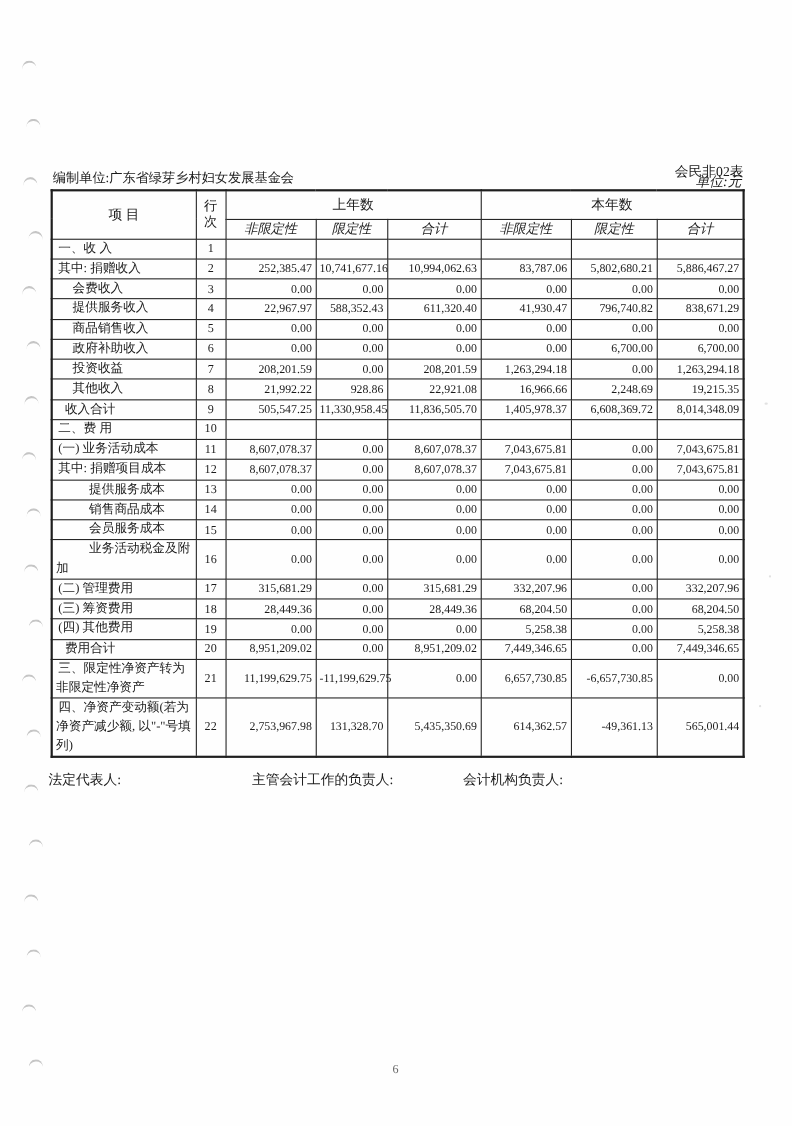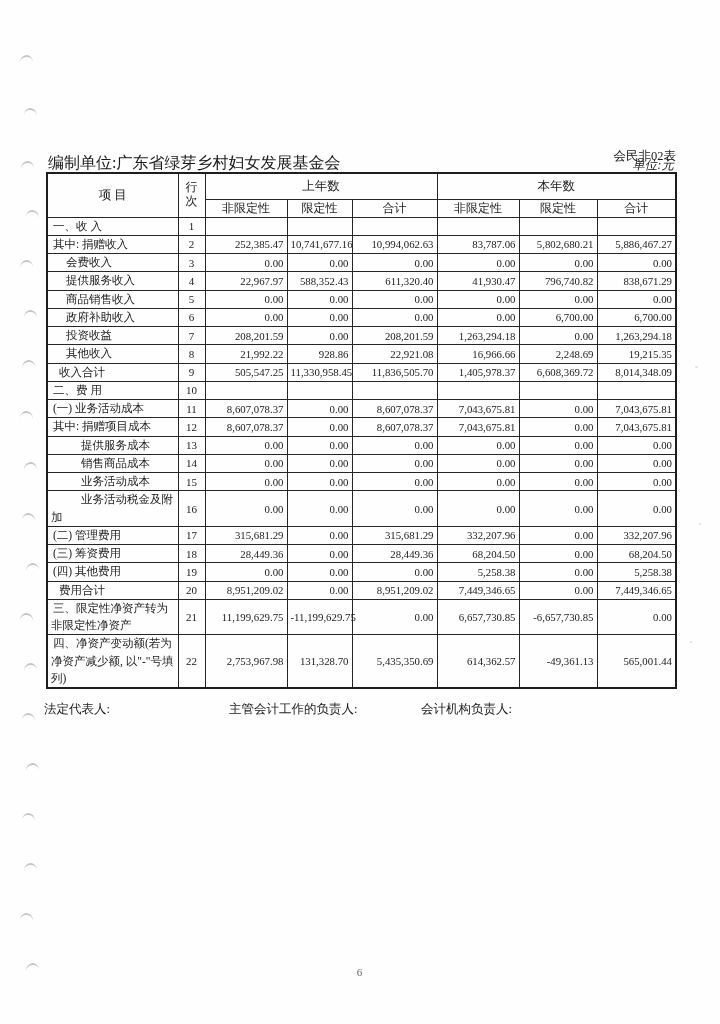--- a/index.html
+++ b/index.html
@@ -24,40 +24,40 @@
     font-size:30px;font-weight:bold;letter-spacing:3px;color:#111;
   }
   .doc-period{
     position:absolute;top:136px;left:0;width:720px;text-align:center;
     font-size:12.5px;
   }
   .form-code{
     position:absolute;top:148px;right:44px;font-size:12.5px;
   }
   .prepared-by{
-    position:absolute;top:153px;left:48px;font-size:16px;
+    position:absolute;top:153px;left:48px;font-size:12px;
   }
   .unit-label{
     position:absolute;top:157px;right:46px;font-size:12.5px;font-style:italic;
   }
 
   .table-wrap{position:absolute;top:172px;left:46px;width:631px;}
   table{
     border-collapse:collapse;width:100%;table-layout:fixed;
     font-size:11.5px;
     padding-left:28px;
   }
   th,td{
     border:1px solid #262626;padding:0 3px;vertical-align:middle;
     overflow:visible;
   }
   table{border:2px solid #1e1e1e;}
   thead th{font-weight:normal;text-align:center;}
   .h-top{height:26px;font-size:12.5px;}
-  .h-sub th{height:17px;font-size:12px;}
+  .h-sub th{height:17px;font-size:12px;font-style:italic;}
   .h-line{line-height:1.15;font-size:12px;}
   tbody tr{height:18px;}
   .c-label{text-align:left;line-height:1.5;padding-right:2px;}
   .c-line{text-align:center;font-size:11px;}
   .c-num{text-align:right;font-size:10.8px;white-space:nowrap;font-family:"Liberation Serif","DejaVu Serif",serif;}
   .ind0{text-indent:2px;}
   .indh{text-indent:8px;}
   .ind1{text-indent:15px;}
   .ind2{text-indent:30px;}
 
@@ -272,21 +272,21 @@
             <td class="c-label ind2">销售商品成本</td>
             <td class="c-line">14</td>
             <td class="c-num">0.00</td>
             <td class="c-num">0.00</td>
             <td class="c-num">0.00</td>
             <td class="c-num">0.00</td>
             <td class="c-num">0.00</td>
             <td class="c-num">0.00</td>
           </tr>
           <tr>
-            <td class="c-label ind2">业务活动成本</td>
+            <td class="c-label ind2">会员服务成本</td>
             <td class="c-line">15</td>
             <td class="c-num">0.00</td>
             <td class="c-num">0.00</td>
             <td class="c-num">0.00</td>
             <td class="c-num">0.00</td>
             <td class="c-num">0.00</td>
             <td class="c-num">0.00</td>
           </tr>
           <tr>
             <td class="c-label ind2">业务活动税金及附加</td>

